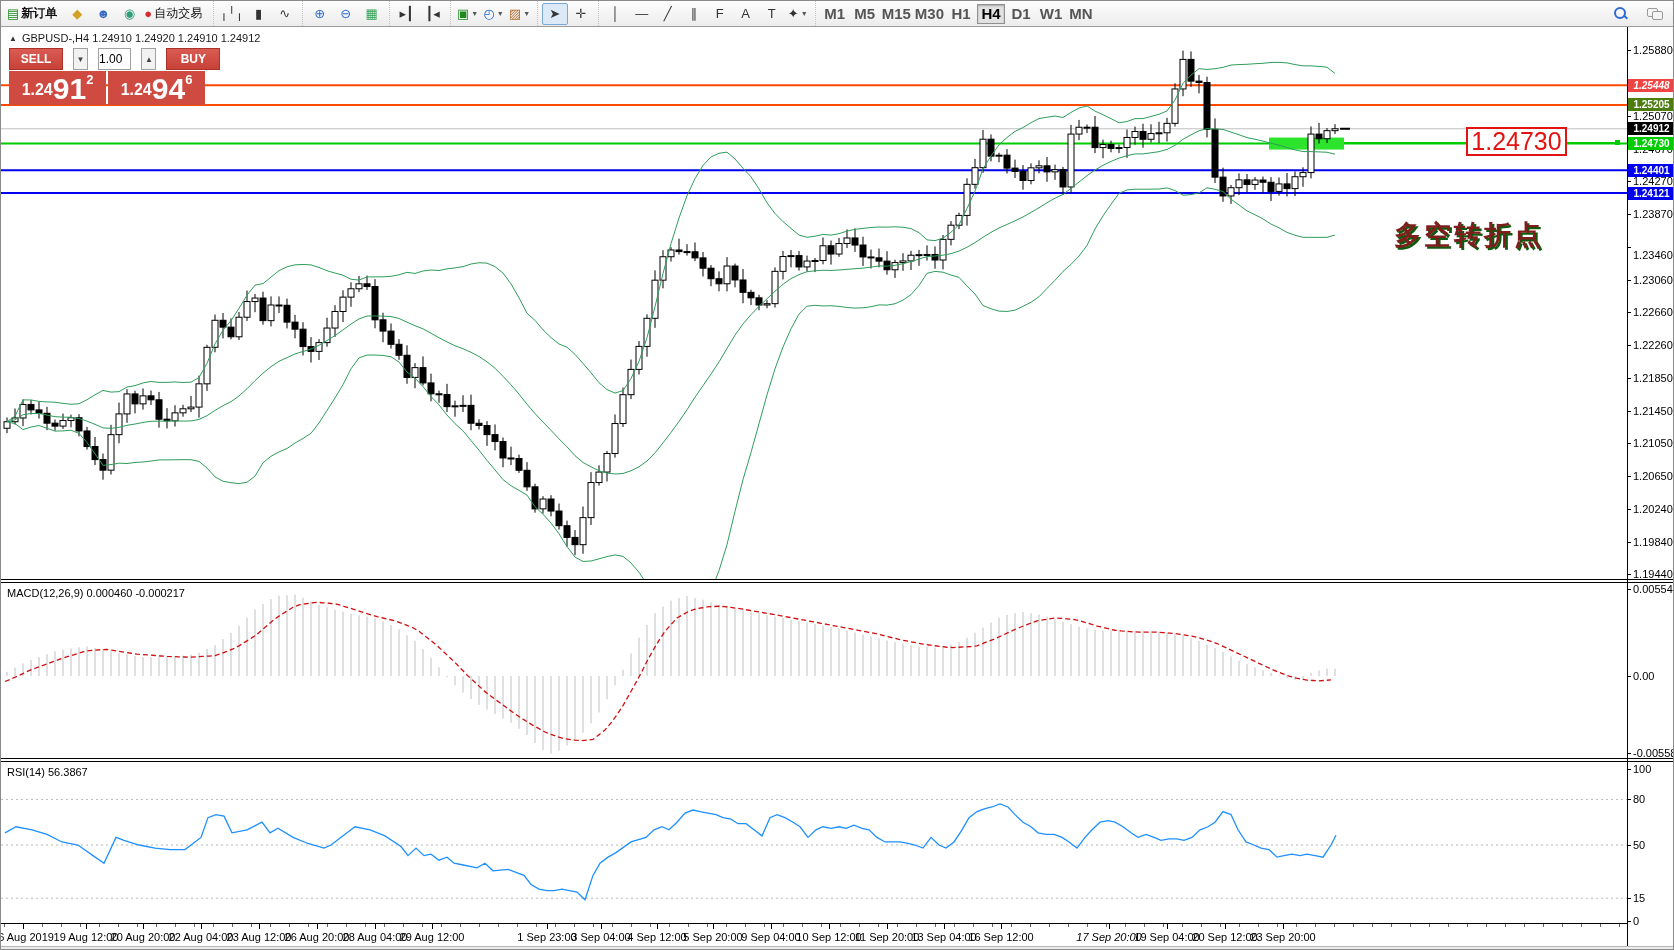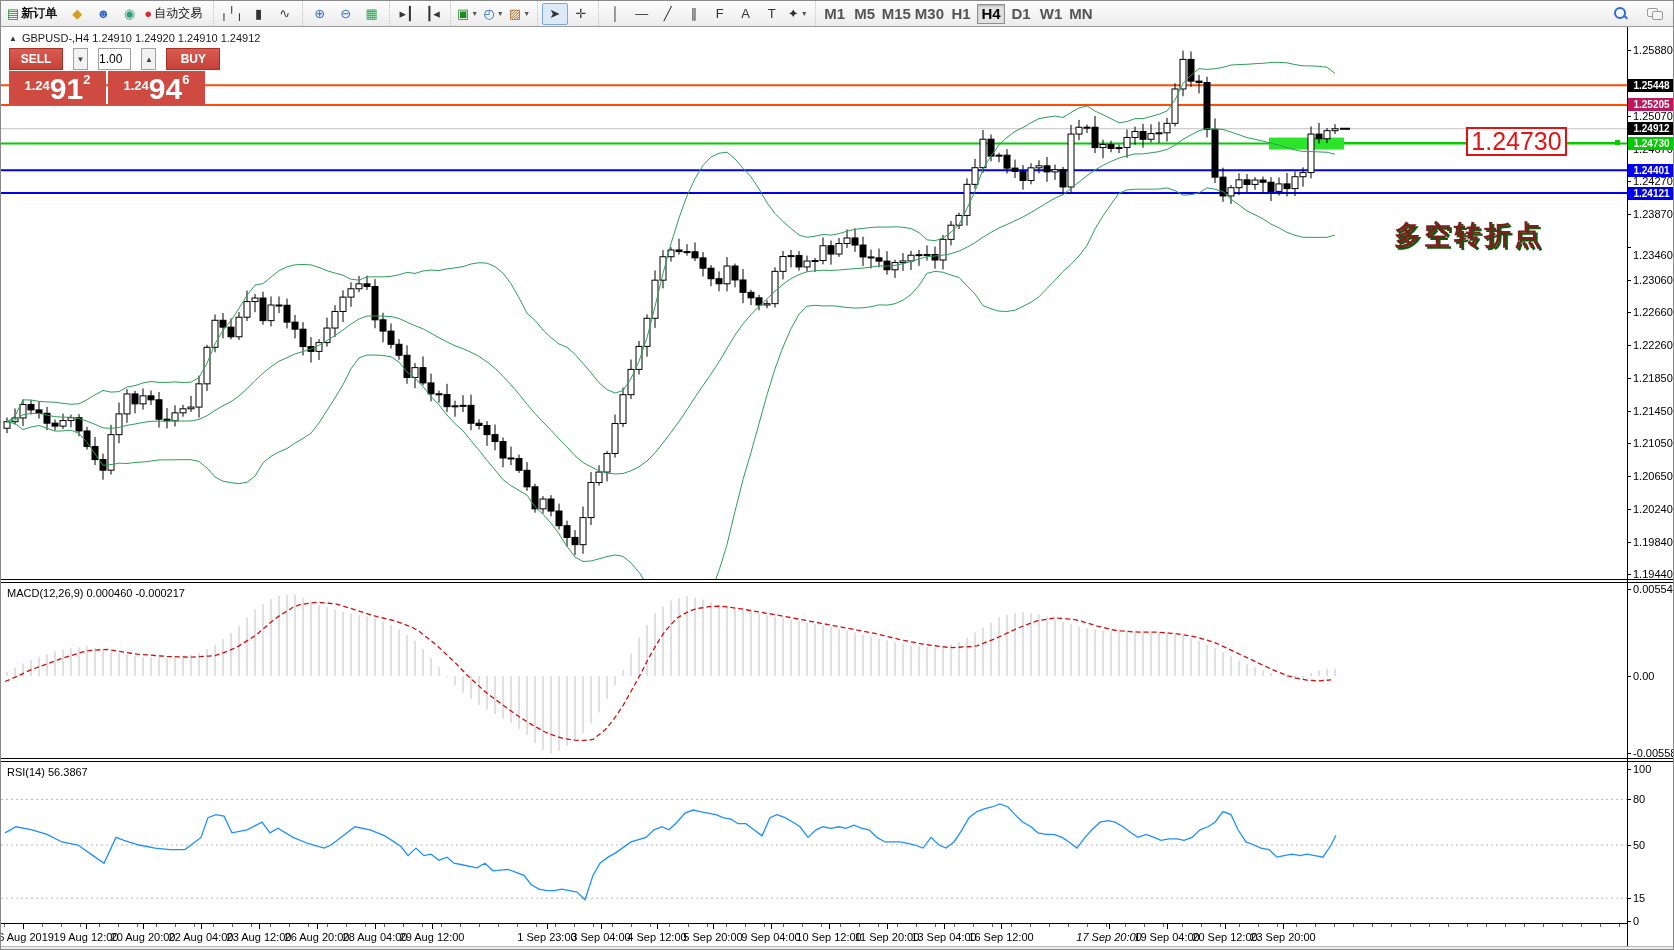--- a/index.html
+++ b/index.html
@@ -50,21 +50,21 @@
   
   .symbol-line{position:absolute;left:8px;top:5px;font-size:11px;color:#1a1a1a;z-index:30;display:flex;align-items:center;gap:5px;}
   .symbol-line .arr{font-size:8px;color:#333;}
   .trade-panel{position:absolute;left:8px;top:21px;z-index:30;width:196px;}
   .tp-row1{display:flex;height:22px;gap:10px;}
   .tp-btn{background:linear-gradient(#d95b52,#c74238);color:#fff;font-size:12px;font-weight:bold;display:flex;align-items:center;justify-content:center;border:1px solid #a83228;flex:0 0 54px;box-sizing:border-box;}
   .tp-step{flex:0 0 15px;background:#f2f2f2;border:1px solid #a0a0a0;color:#444;font-size:8px;display:flex;align-items:center;justify-content:center;box-sizing:border-box;}
   .tp-vol{flex:1;background:#fff;border:1px solid #a0a0a0;font-size:12px;color:#000;display:flex;align-items:center;justify-content:flex-end;padding-right:8px;box-sizing:border-box;}
   .tp-row2{display:flex;height:34px;gap:2px;margin-top:1px;}
   .tp-price{flex:1;background:#cf4a41;color:#fff;display:flex;align-items:flex-end;justify-content:center;padding-bottom:2px;}
-  .tp-price .small{font-size:13px;font-weight:bold;margin-bottom:10px;}
+  .tp-price .small{font-size:16px;font-weight:bold;margin-bottom:4px;}
   .tp-price .big{font-size:30px;font-weight:bold;line-height:28px;}
   .tp-price .sup{font-size:13px;font-weight:bold;align-self:flex-start;margin-top:1px;}
   
   .pivot-box{position:absolute;left:1465px;top:100px;width:101px;height:29px;border:2px solid #e21313;background:#fff;color:#e21313;font-size:25px;display:flex;align-items:center;justify-content:center;z-index:20;box-sizing:border-box;letter-spacing:0px;}
   .pivot-line{position:absolute;height:2px;background:#00cc00;z-index:19;}
   .pivot-sq{position:absolute;width:5px;height:5px;z-index:19;}
   .pivot-note{position:absolute;left:1393px;top:190px;font-size:27px;font-weight:bold;color:#7f1d1d;text-shadow:2px 2px 0 #0d5c0d;letter-spacing:3px;z-index:20;white-space:nowrap;}
   .panel-title{position:absolute;font-size:11px;color:#000;z-index:15;white-space:nowrap;}
 </style>
 </head>
@@ -749,22 +749,22 @@
         <div class="scale-tick" data-name="price-tick-mark" style="top: 416px;"></div>
         <div class="scale-label" data-name="price-tick-label" style="top: 410px;">1.21050</div>
         <div class="scale-tick" data-name="price-tick-mark" style="top: 448.5px;"></div>
         <div class="scale-label" data-name="price-tick-label" style="top: 442.5px;">1.20650</div>
         <div class="scale-tick" data-name="price-tick-mark" style="top: 481.9px;"></div>
         <div class="scale-label" data-name="price-tick-label" style="top: 475.9px;">1.20240</div>
         <div class="scale-tick" data-name="price-tick-mark" style="top: 514.5px;"></div>
         <div class="scale-label" data-name="price-tick-label" style="top: 508.5px;">1.19840</div>
         <div class="scale-tick" data-name="price-tick-mark" style="top: 547px;"></div>
         <div class="scale-label" data-name="price-tick-label" style="top: 541px;">1.19440</div>
-        <div class="badge" data-name="price-level-badge" style="top: 51.7px; background: #000000;">1.25448</div>
-        <div class="badge" data-name="price-level-badge" style="top: 71.4px; background: #be185d;">1.25205</div>
+        <div class="badge" data-name="price-level-badge" style="top: 51.7px; background: #ef4444; font-style: italic;">1.25448</div>
+        <div class="badge" data-name="price-level-badge" style="top: 71.4px; background: #4d7c0f;">1.25205</div>
         <div class="badge" data-name="price-level-badge" style="top: 95.3px; background: rgb(0, 0, 0);">1.24912</div>
         <div class="badge" data-name="price-level-badge" style="top: 110.1px; background: rgb(0, 204, 0);">1.24730</div>
         <div class="badge" data-name="price-level-badge" style="top: 136.8px; background: rgb(0, 0, 238);">1.24401</div>
         <div class="badge" data-name="price-level-badge" style="top: 159.6px; background: rgb(0, 0, 238);">1.24121</div>
         <div class="scale-tick" data-name="macd-tick-mark" style="top: 562px;"></div>
         <div class="scale-label" data-name="macd-tick-label" style="top: 556px;">0.005543</div>
         <div class="scale-tick" data-name="macd-tick-mark" style="top: 649px;"></div>
         <div class="scale-label" data-name="macd-tick-label" style="top: 643px;">0.00</div>
         <div class="scale-tick" data-name="macd-tick-mark" style="top: 726px;"></div>
         <div class="scale-label" data-name="macd-tick-label" style="top: 720px;">-0.005583</div>

